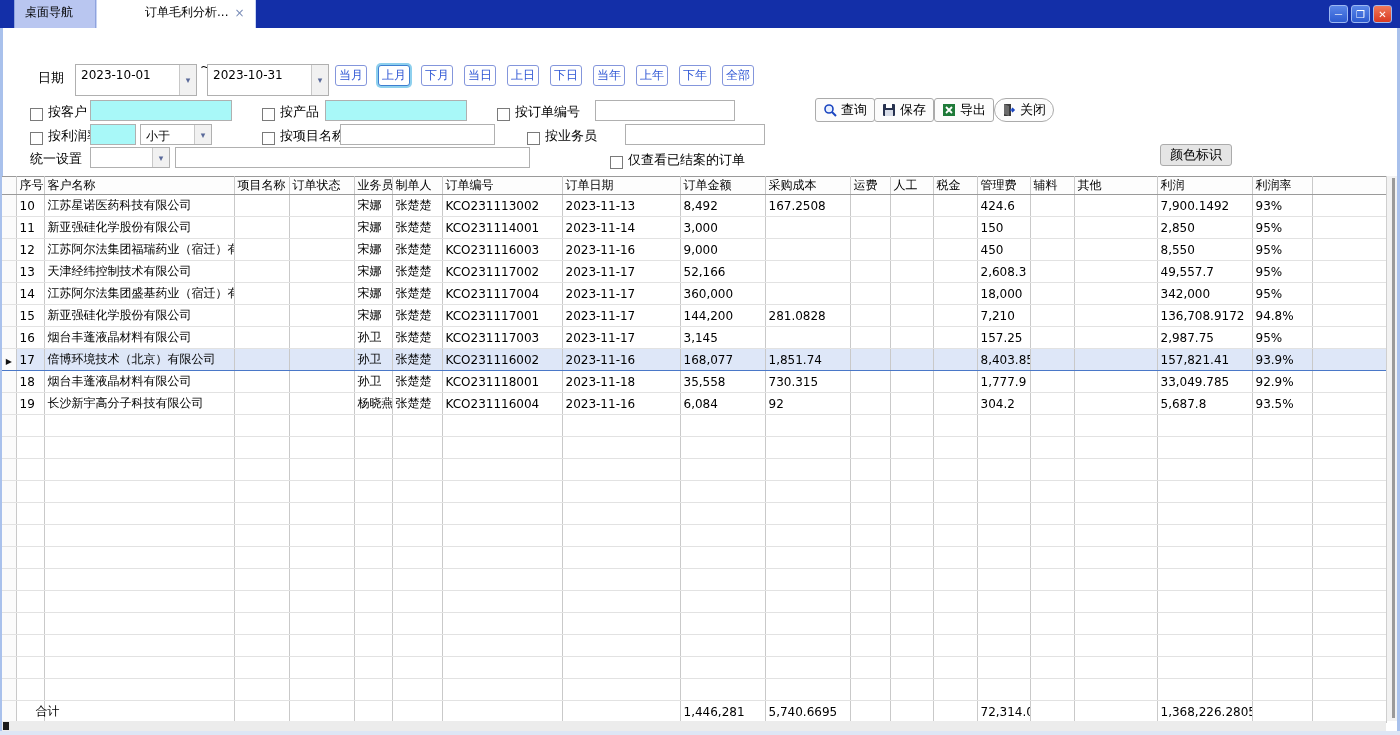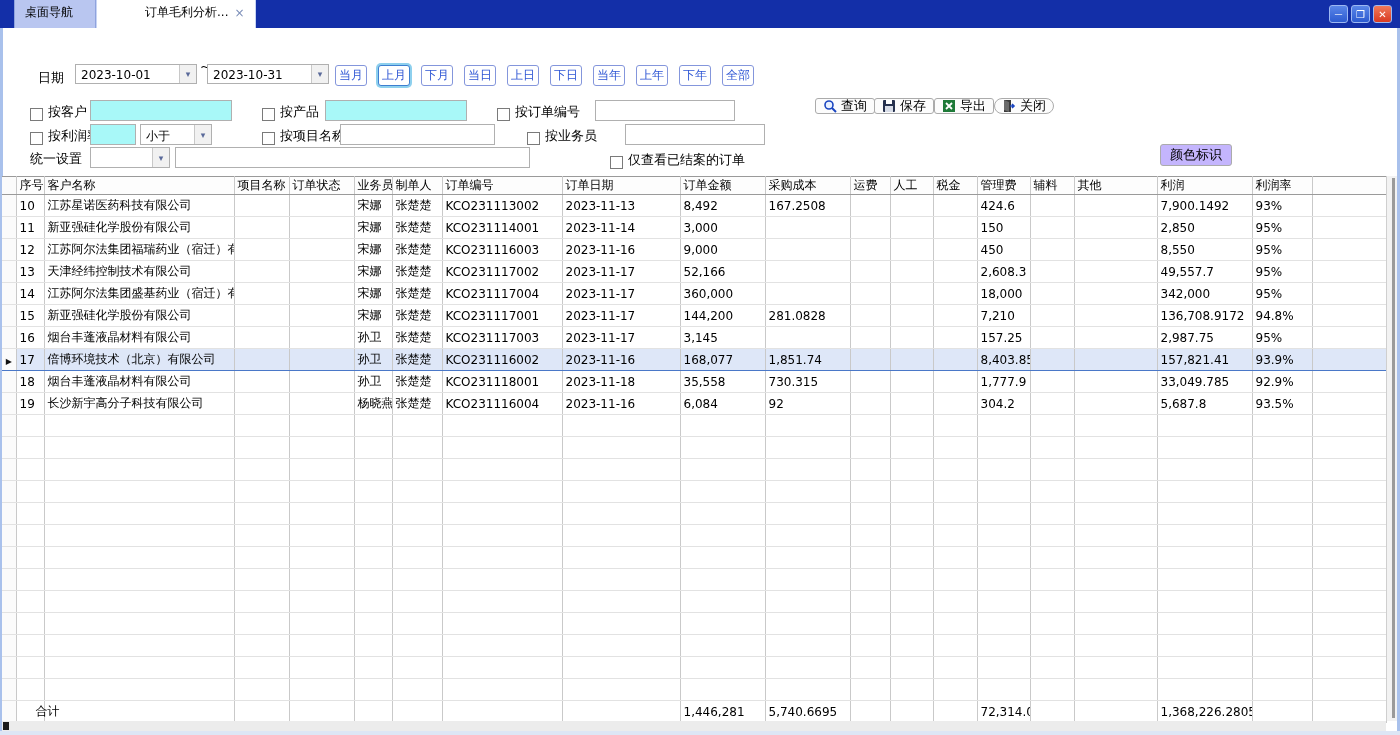--- a/index.html
+++ b/index.html
@@ -21,40 +21,40 @@
           background:linear-gradient(#5a86e8,#2d5bd0); }
   .wbtn.close { background:linear-gradient(#f07a5a,#d83a22); }
 
   
   .frame-l { position:absolute; left:0; top:28px; width:3px; height:707px; background:#a9c1ec; }
   .frame-r { position:absolute; right:0; top:28px; width:3px; height:707px; background:#a9c1ec; }
   .frame-b { position:absolute; left:0; top:731px; width:1400px; height:4px; background:#dde6f5; }
 
   
   .lbl { position:absolute; font-size:13px; }
-  .combo { position:absolute; height:20px; background:#fff; border:1px solid #b0b0b0; display:flex; }
+  .combo { position:absolute; height:32px; background:#fff; border:1px solid #b0b0b0; display:flex; }
   .combo .val { flex:1; padding:3px 5px; font-size:12px; overflow:hidden; white-space:nowrap; }
   .combo .arrow { width:17px; background:#f1f1f1; border-left:1px solid #c8c8c8; color:#5a6a9a;
                   display:flex; align-items:center; justify-content:center; font-size:9px; }
   .txt { position:absolute; height:21px; background:#fff; border:1px solid #b0b0b0; padding:2px 4px;
          font-size:12px; font-family:inherit; }
   .txt.cyan { background:#a8f8f8; }
   .cbgroup { position:absolute; display:flex; align-items:flex-end; gap:5px; font-size:13px; height:21px; }
   .cb { width:13px; height:13px; background:#fff; border:1px solid #7a7a7a; flex:0 0 auto; }
 
   .quickrow { position:absolute; left:335px; top:65px; display:flex; gap:11px; }
   .qbtn { border:1px solid #8496dc; color:#2d55d4; background:#fff; border-radius:3px;
           font-size:12px; padding:2px 3px; line-height:15px; cursor:pointer; }
   .qbtn.active { border-color:#3d7fd0; box-shadow:0 0 0 2px #8ed0ee; }
 
-  .abtn { position:absolute; top:98px; height:16px; display:flex; align-items:center; gap:4px;
+  .abtn { position:absolute; top:98px; height:24px; display:flex; align-items:center; gap:4px;
           border:1px solid #ababab; background:#fcfcfc; border-radius:3px; font-size:13px;
           padding:0 7px; cursor:pointer; }
   .colorbtn { position:absolute; left:1160px; top:144px; width:72px; height:22px; border:1px solid #ababab;
-          background:#c4b5fd; border-radius:3px; font-size:13px; display:flex; align-items:center;
+          background:#e5e5e5; border-radius:3px; font-size:13px; display:flex; align-items:center;
           justify-content:center; cursor:pointer; }
   .icon { display:inline-flex; width:14px; height:14px; }
 
   
   table.grid { position:absolute; left:2px; top:176px; width:1384px; border-collapse:collapse;
                table-layout:fixed; font-size:12px; }
   .grid th, .grid td { border-right:1px solid #c9c9c9; border-bottom:1px solid #e2e2e2;
                padding:0 0 0 3px; text-align:left; font-weight:normal; white-space:nowrap;
                overflow:hidden; height:22px; }
   .grid thead th { height:17px; border-top:1px solid #9a9a9a; border-bottom:1px solid #9a9a9a;

